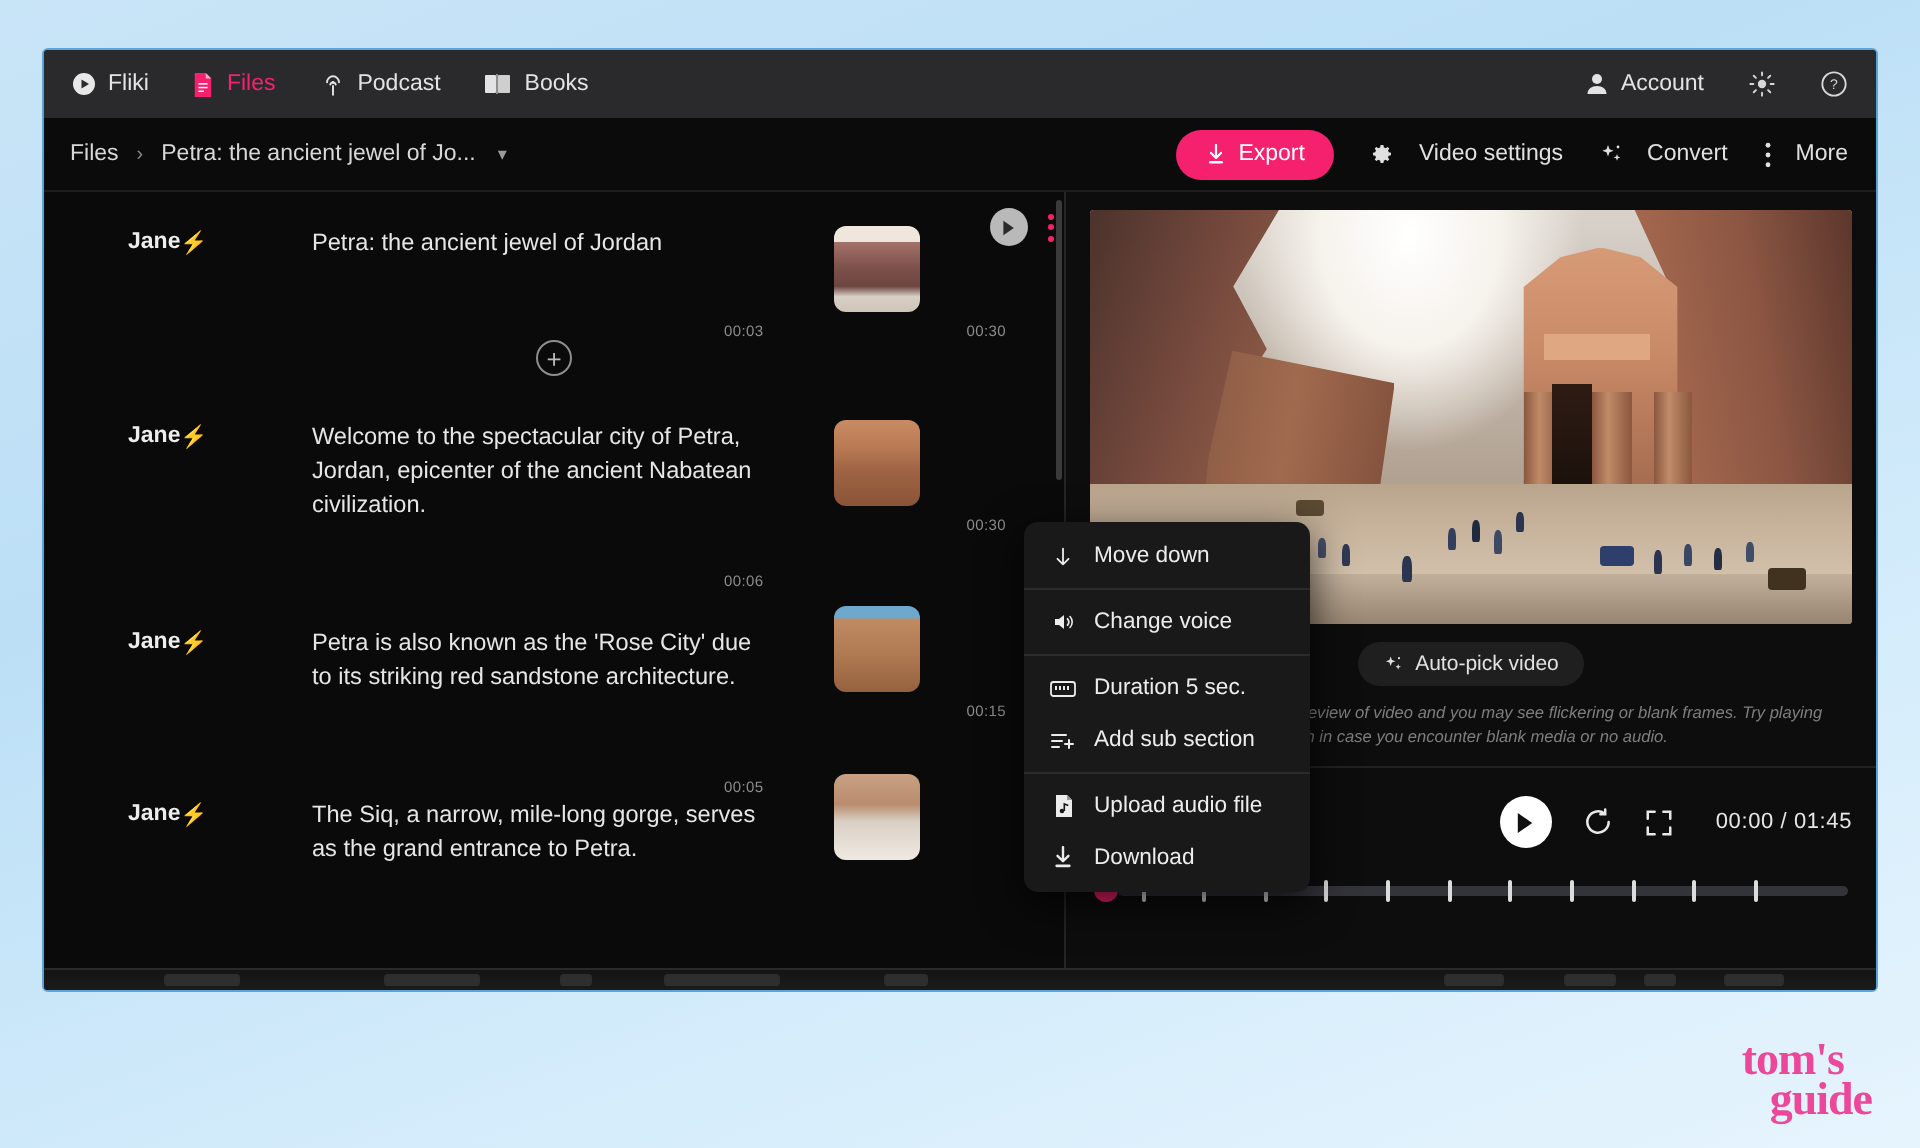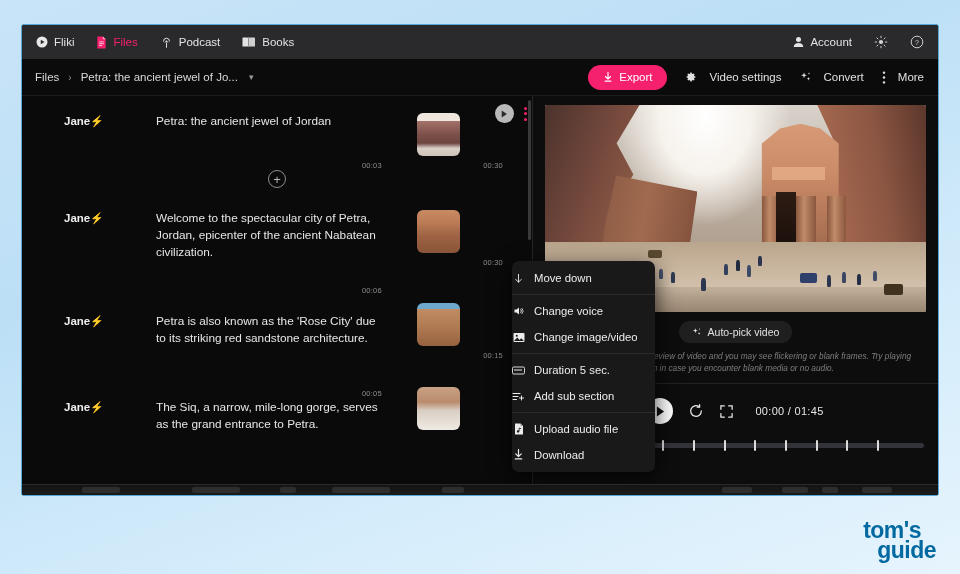--- a/index.html
+++ b/index.html
@@ -212,21 +212,21 @@
     width: 143px;
     background: #191919;
     border-radius: 7px;
     box-shadow: 0 6px 22px rgba(0,0,0,.75);
     padding: 4px 0;
     z-index: 40;
     overflow: hidden;
   }
   .mi {
     display: flex; align-items: center; gap: 9px;
-    padding: 0 0;
+    padding: 0 13px;
     height: 26px;
     font-size: 11.3px;
     color: #ececec;
     cursor: pointer;
     white-space: nowrap;
   }
   .mi .mic { width: 13px; display:flex; align-items:center; justify-content:center; flex:none; }
   .msep { height: 1px; background: #2b2b2b; margin: 3px 0; }
 
   
@@ -318,21 +318,21 @@
     padding: 7px 26px 0 26px;
   }
 
   .player {
     margin-top: 9px;
     border-top: 1px solid #222;
     padding: 14px 12px 0 12px;
     flex: 1;
   }
   .pctrls {
-    display: flex; align-items: center; justify-content: center;
+    display: flex; align-items: center; justify-content: flex-end;
     gap: 15px;
   }
   .bigplay {
     width: 26px; height: 26px; border-radius: 50%;
     background: #fff;
     display: flex; align-items: center; justify-content: center;
     cursor: pointer;
   }
   .pic { cursor: pointer; display: flex; }
   .ptime { font-size: 11px; color: #e6e6e6; margin-left: 6px; letter-spacing: .3px; }
@@ -375,25 +375,25 @@
   }
   .cutstrip .blur {
     position: absolute; top: 2px;
     height: 6px; background: #3a3a3a; border-radius: 2px; opacity: .65;
   }
 
   
   .wm {
     position: absolute;
     right: 24px; bottom: 14px;
-    font-family: Liberation Sans, sans-serif;
+    font-family: Liberation Serif, serif;
     font-weight: 700;
     font-size: 23px;
     line-height: 20px;
-    color: #0369a1;
+    color: #ec4899;
     text-align: left;
     letter-spacing: -0.5px;
   }
   .wm .l2 { padding-left: 14px; }
 
   .scroll-left {
     position: absolute; right: 1px; top: 4px;
     width: 3px; height: 140px; border-radius: 2px;
     background: #3a3a3a;
   }
@@ -716,30 +716,20 @@
         <span class="mic">
           <svg width="12" height="12" viewBox="0 0 24 24" fill="#ececec">
               <path d="M3 9v6h4l5 4V5L7 9z"></path>
               <path d="M15.5 8.8a4.5 4.5 0 0 1 0 6.4" fill="none" stroke="#ececec" stroke-width="1.8" stroke-linecap="round"></path>
               <path d="M18 6.5a8 8 0 0 1 0 11" fill="none" stroke="#ececec" stroke-width="1.6" stroke-linecap="round"></path>
             </svg>
         </span>
         <span>Change voice</span>
       </div>
 
-      <div class="mi">
-        <span class="mic">
-          <svg width="12" height="11" viewBox="0 0 24 20">
-              <rect x="1" y="1" width="22" height="18" rx="2" fill="#ececec"></rect>
-              <circle cx="7.5" cy="6.5" r="2" fill="#191919"></circle>
-              <path d="M2 17l6.5-7 4.5 5 3.5-3.5L22 17z" fill="#191919"></path>
-            </svg>
-        </span>
-        <span>Change image/video</span>
-      </div>
       <div class="msep"></div>
 
       <div class="mi">
         <span class="mic">
           <svg width="13" height="9" viewBox="0 0 26 18">
               <rect x="1" y="2" width="24" height="14" rx="2.5" fill="none" stroke="#ececec" stroke-width="1.8"></rect>
               <rect x="5" y="6" width="2" height="4" fill="#ececec"></rect>
               <rect x="9" y="6" width="2" height="4" fill="#ececec"></rect>
               <rect x="13" y="6" width="2" height="4" fill="#ececec"></rect>
               <rect x="17" y="6" width="2" height="4" fill="#ececec"></rect>

